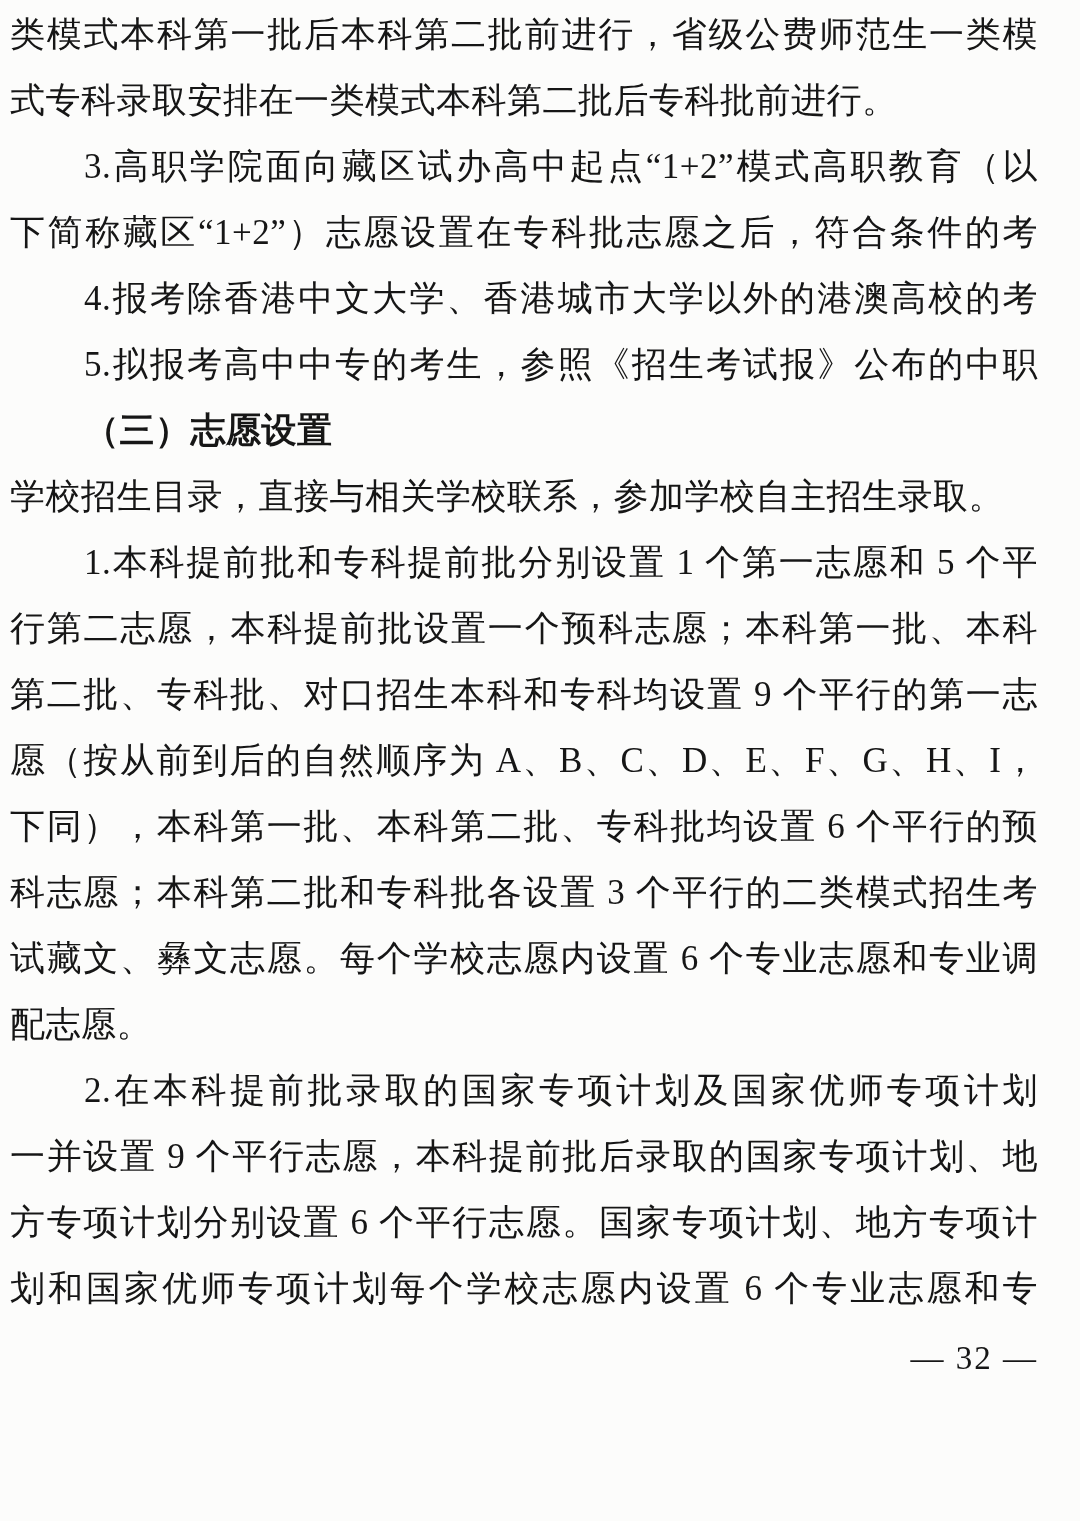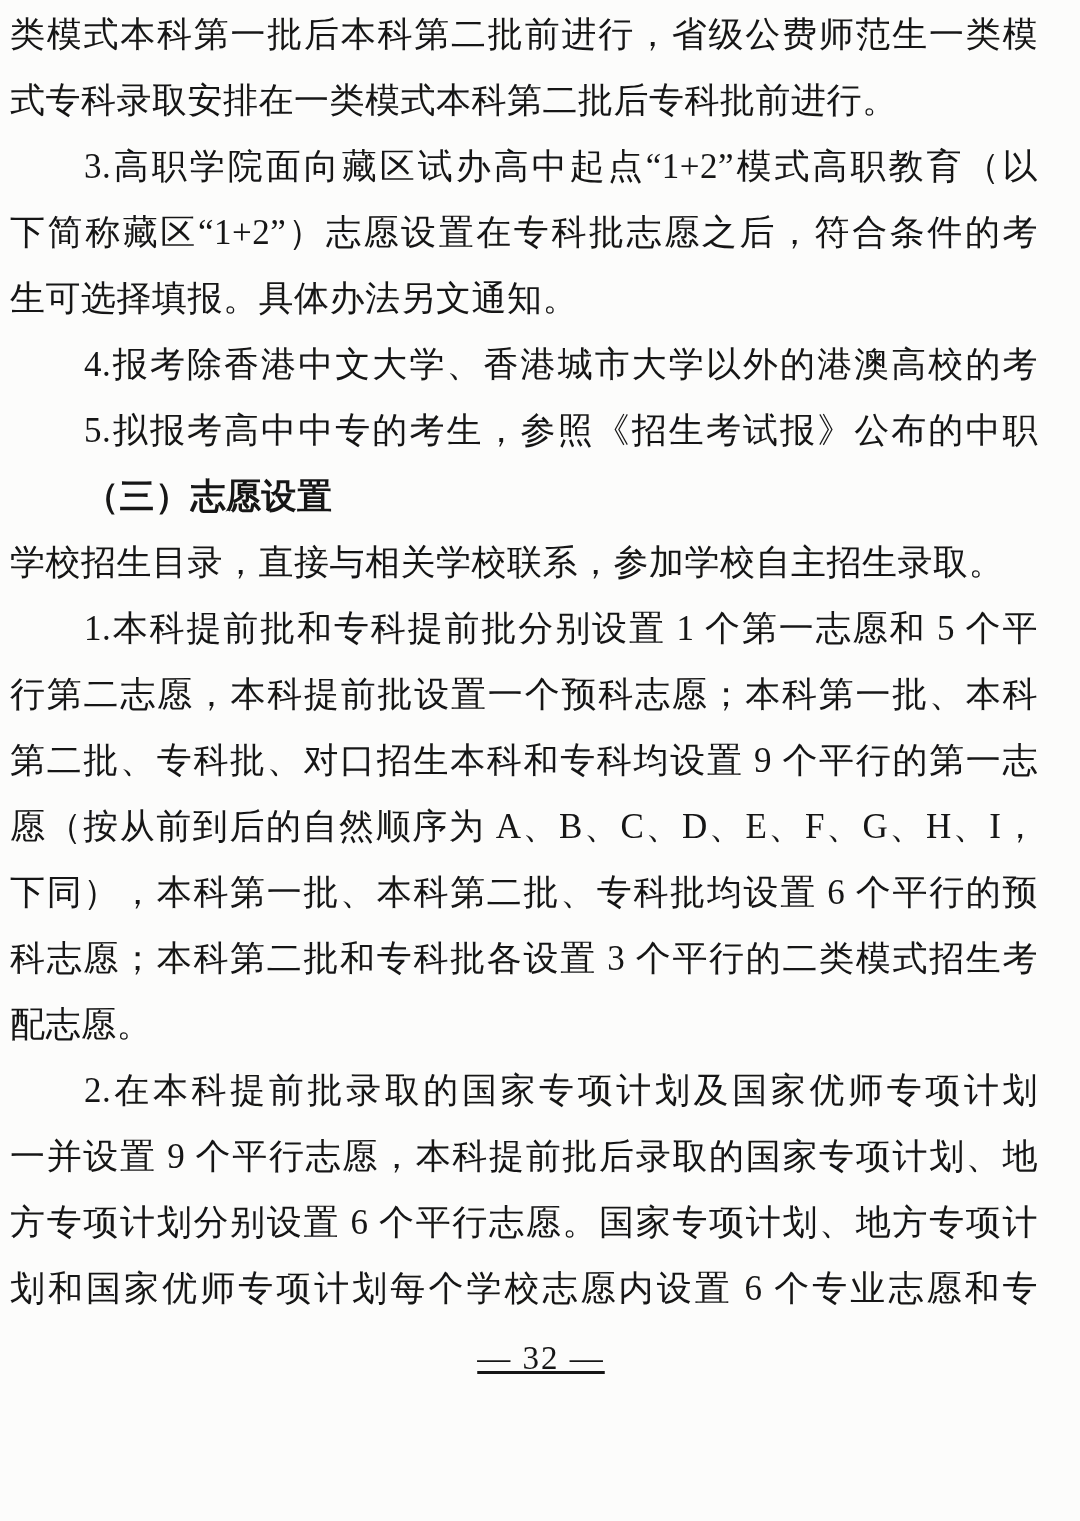--- a/index.html
+++ b/index.html
@@ -41,43 +41,42 @@
     font-weight: bold;
     text-align: left;
     text-align-last: left;
   }
   .footer {
     margin-top: 14px;
     padding-left: 34px;
     font-size: 33px;
     line-height: 44px;
     letter-spacing: 2px;
-    text-align: center;
-    text-decoration: underline;
+    text-align: right;
   }
 </style>
 </head>
 <body>
 
 <div class="page">
   <p class="line">类模式本科第一批后本科第二批前进行，省级公费师范生一类模</p>
   <p class="line end">式专科录取安排在一类模式本科第二批后专科批前进行。</p>
   <p class="line indent">3.高职学院面向藏区试办高中起点“1+2”模式高职教育（以</p>
   <p class="line">下简称藏区“1+2”）志愿设置在专科批志愿之后，符合条件的考</p>
-  <p class="line end">生可选择填报。具体办法另文通知。</p>
   <p class="line indent">4.报考除香港中文大学、香港城市大学以外的港澳高校的考</p>
   <p class="line indent">5.拟报考高中中专的考生，参照《招生考试报》公布的中职</p>
   <p class="line indent heading">（三）志愿设置</p>
   <p class="line end">学校招生目录，直接与相关学校联系，参加学校自主招生录取。</p>
   <p class="line indent">1.本科提前批和专科提前批分别设置 1 个第一志愿和 5 个平</p>
   <p class="line">行第二志愿，本科提前批设置一个预科志愿；本科第一批、本科</p>
   <p class="line">第二批、专科批、对口招生本科和专科均设置 9 个平行的第一志</p>
   <p class="line">愿（按从前到后的自然顺序为 A、B、C、D、E、F、G、H、I，</p>
   <p class="line">下同），本科第一批、本科第二批、专科批均设置 6 个平行的预</p>
   <p class="line">科志愿；本科第二批和专科批各设置 3 个平行的二类模式招生考</p>
+  <p class="line">试藏文、彝文志愿。每个学校志愿内设置 6 个专业志愿和专业调</p>
   <p class="line end">配志愿。</p>
   <p class="line indent">2.在本科提前批录取的国家专项计划及国家优师专项计划</p>
   <p class="line">一并设置 9 个平行志愿，本科提前批后录取的国家专项计划、地</p>
   <p class="line">方专项计划分别设置 6 个平行志愿。国家专项计划、地方专项计</p>
   <p class="line">划和国家优师专项计划每个学校志愿内设置 6 个专业志愿和专</p>
 
   <div class="footer">— 32 —</div>
 </div>
 
 </body></html>

